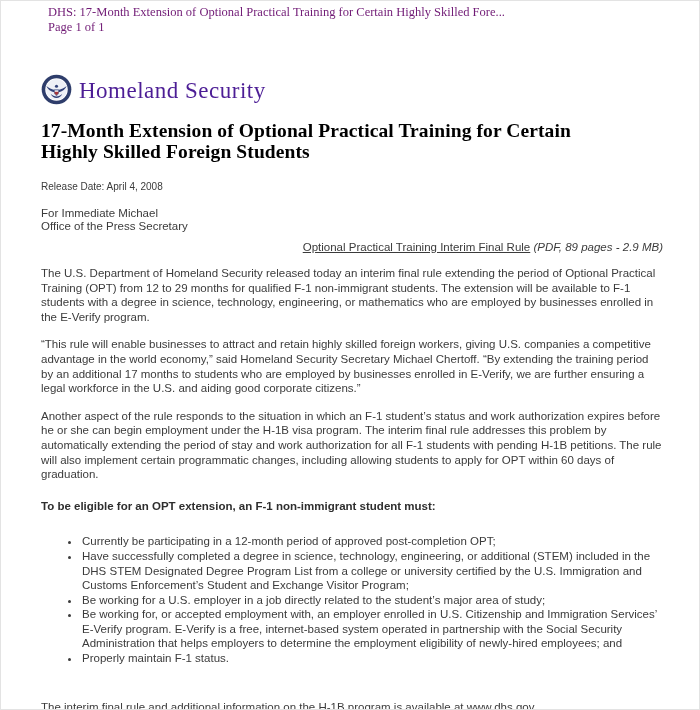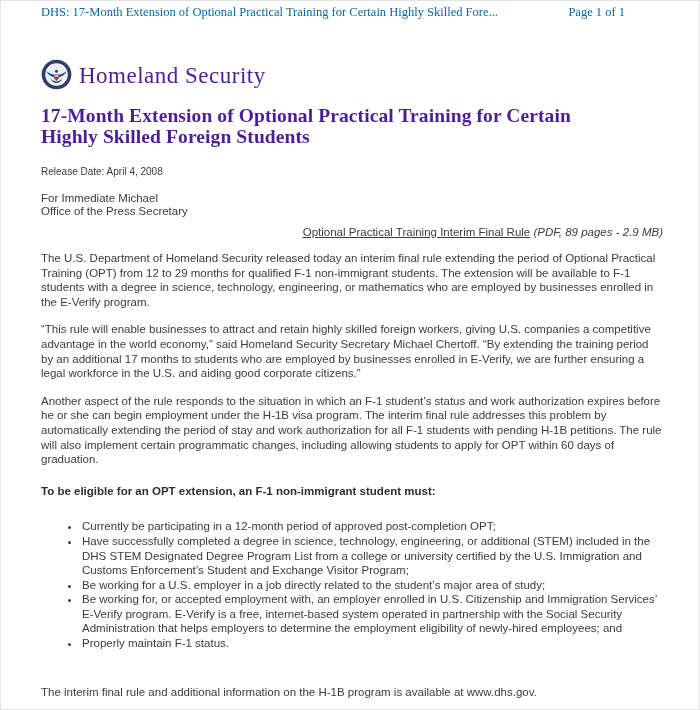--- a/index.html
+++ b/index.html
@@ -16,22 +16,23 @@
   }
 
   
   .print-header {
     display: flex;
     justify-content: space-between;
     align-items: baseline;
     margin: 4px 74px 0 40px;
     font-family: "Liberation Serif", serif;
     font-size: 12.5px;
-    color: #0369a1;
+    color: #701a75;
     white-space: nowrap;
+    flex-direction: column;
   }
   .print-header .ph-right { margin-left: 7px; }
 
   
   .page {
     padding: 0 40px;
   }
 
   .logo-row {
     margin-top: 39px;
@@ -47,21 +48,21 @@
     letter-spacing: 0.5px;
     line-height: 1;
     padding-top: 2px;
   }
 
   h1.doc-title {
     font-family: "Liberation Serif", serif;
     font-weight: bold;
     font-size: 19.5px;
     line-height: 21px;
-    color: #4c1d95;
+    color: #000000;
     margin: 15px 0 0 0;
     max-width: 572px;
     letter-spacing: 0.1px;
   }
 
   .release-date { margin-top: 18px; font-size: 10px; line-height: 14px; }
 
   .contact-block { margin-top: 13px; font-size: 11.5px; line-height: 12.5px; }
   .contact-block div { margin: 0 0 0 0; }
 

